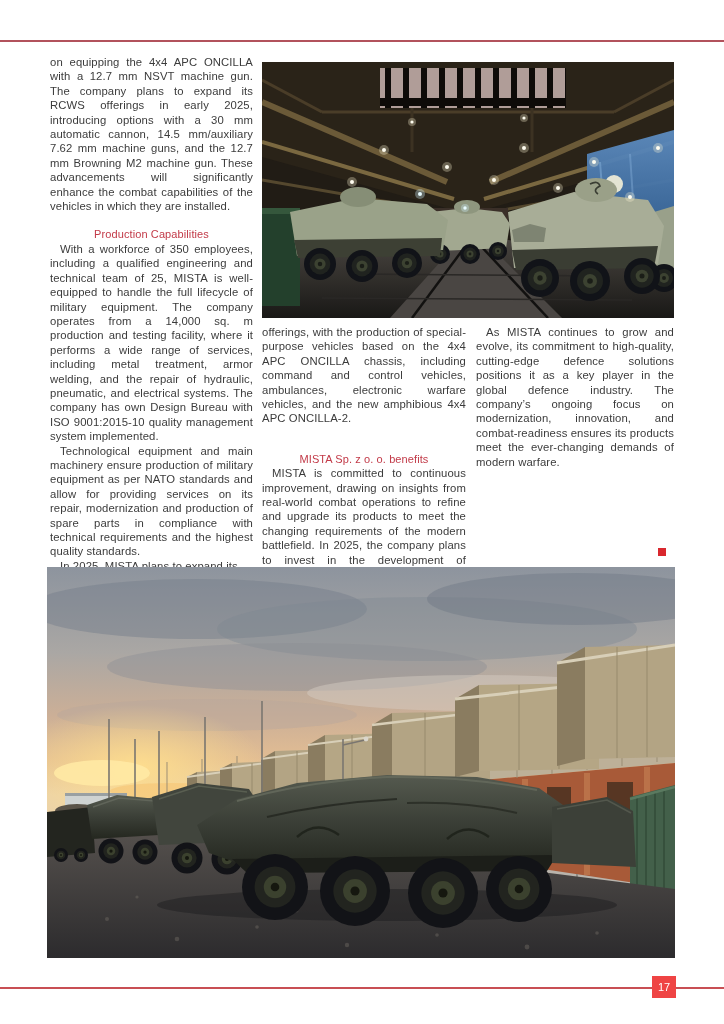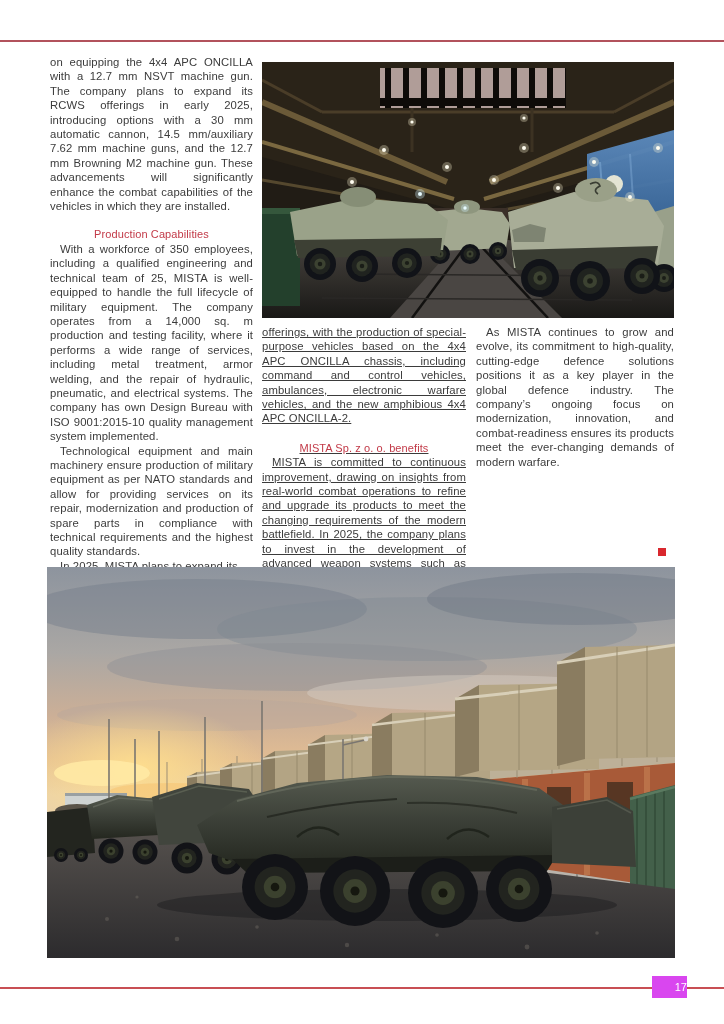--- a/index.html
+++ b/index.html
@@ -4,37 +4,37 @@
 <style>
   html,body { margin:0; padding:0; background:#ffffff; }
   .page {
     position:relative; width:724px; height:1024px; background:#ffffff;
     font-family:"Liberation Sans", sans-serif; overflow:hidden;
   }
   .rule { position:absolute; left:0; width:724px; }
   .rule-top    { top:40px;  height:2px; background:#b2525c; }
   .rule-bottom { top:987px; height:2px; background:#c84f54; z-index:1; }
   .pagenum {
-    position:absolute; left:652px; top:976px; width:35px; height:22px;
-    background:#d946ef; color:#ffffff; font-size:11px; line-height:22px;
-    text-align:right; z-index:2;
+    position:absolute; left:652px; top:976px; width:24px; height:22px;
+    background:#ef4444; color:#ffffff; font-size:11px; line-height:22px;
+    text-align:center; z-index:2;
   }
   .col {
     position:absolute; font-size:11.3px; line-height:14.4px; color:#3b3b3b;
     text-align:justify; letter-spacing:0.1px;
   }
   .col p { margin:0; }
   .col p.indent { text-indent:10px; }
   .heading {
     margin:14px 0 0 0; font-size:11px; font-weight:normal; color:#c23a48;
     text-align:center; line-height:14.4px;
   }
-  .col2 .heading { margin-top:15px; }
+  .col2 .heading { margin-top:26px; }
   .col1 { left:50px;  top:55px;  width:203px; }
-  .col2 { left:262px; top:325px; width:204px;text-decoration:underline; }
+  .col2 { left:262px; top:325px; width:204px; }
   .col3 { left:476px; top:325px; width:198px; }
   .photo { position:absolute; }
   .photo svg { display:block; width:100%; height:100%; }
   .photo-top    { left:262px; top:62px;  width:412px; height:256px; }
   .photo-bottom { left:47px;  top:567px; width:628px; height:391px; }
   .endmark { position:absolute; left:658px; top:548px; width:8px; height:8px; background:#d9282e; }
 </style>
 </head>
 <body>
 

